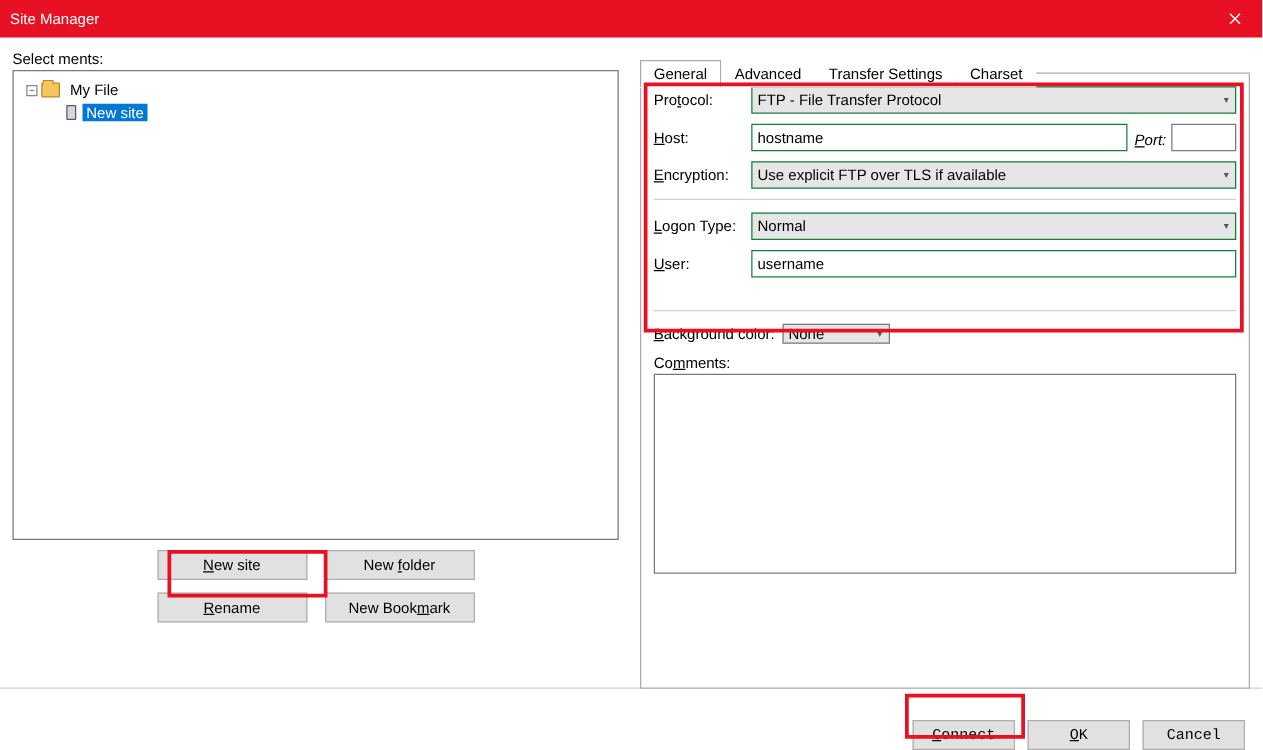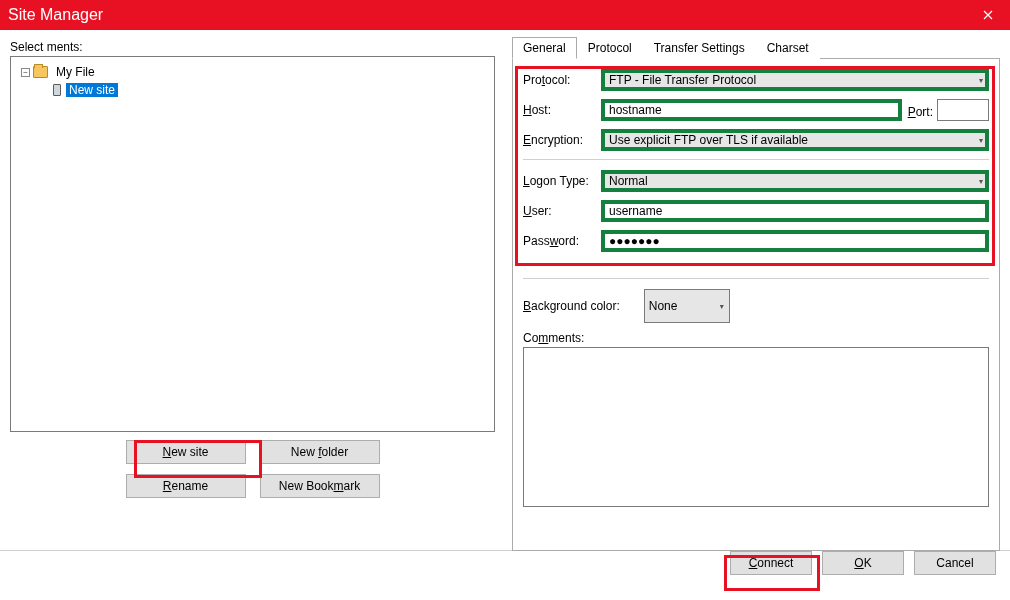--- a/index.html
+++ b/index.html
@@ -16,21 +16,21 @@
   }
   .titlebar {
     background: #e81123;
     color: #fff;
     height: 30px;
     display: flex;
     align-items: center;
     justify-content: space-between;
     padding: 0 0 0 8px;
   }
-  .titlebar .title { font-size: 16px; }
+  .titlebar .title { font-size: 12px; }
   .titlebar .close-btn {
     width: 45px; height: 30px;
     display: flex; align-items: center; justify-content: center;
     font-size: 14px;
     cursor: pointer;
     color: #fff;
   }
   .main {
     display: flex;
     height: 520px;
@@ -121,21 +121,21 @@
     position: relative;
     z-index: 2;
   }
   .tab {
     padding: 3px 10px 3px 10px;
     border: 1px solid transparent;
     border-bottom: none;
     cursor: pointer;
     background: #fff;
     position: relative;
-    top: 1px;
+    top: 12px;
     font-size: 12px;
   }
   .tab.active {
     border-color: #ababab;
     background: #fff;
     border-bottom: 1px solid #fff;
   }
   .form {
     border: 1px solid #ababab;
     border-top: none;
@@ -149,21 +149,21 @@
     display: flex;
     align-items: center;
     margin-bottom: 8px;
   }
   .row-label {
     width: 78px;
   }
   .row-input, .row-select {
     flex: 1;
     height: 22px;
-    border: 4px solid #15803d;
+    border: 1px solid #15803d;
     background: #fff;
     font: inherit;
     padding: 0 4px;
   }
   .row-select {
     background: #e6e6e6;
     appearance: none;
     position: relative;
   }
   .select-wrap {
@@ -172,35 +172,35 @@
   }
   .select-wrap .row-select { width: 100%; }
   .select-caret {
     position: absolute;
     right: 6px; top: 50%;
     transform: translateY(-50%);
     pointer-events: none;
     font-size: 8px;
     color: #555;
   }
-  .port-label { margin: 4px 4px 0 6px; }
+  .port-label { margin: 4px 4px 0 6px; font-style: italic; }
   .port-input {
     width: 52px; height: 22px;
     border: 1px solid #7a7a7a;
     background: #fff;
     font: inherit;
     padding: 0 4px;
   }
   .sep {
     border: none;
     border-top: 1px solid #d0d0d0;
     margin: 4px 0 10px 0;
   }
   .bg-select {
-    width: 86px; height: 34px;
+    width: 86px; height: 16px;
     border: 1px solid #7a7a7a;
     background: #e6e6e6;
     font: inherit;
     padding: 0 4px;
     appearance: none;
   }
   .bg-wrap { position: relative; display: inline-block; }
   .bg-wrap .select-caret { right: 6px; }
   .comments-box {
     width: 100%;
@@ -209,24 +209,25 @@
     background: #fff;
     resize: none;
     font: inherit;
     padding: 2px;
     overflow-y: scroll;
   }
   .bottom-bar {
     border-top: 1px solid #d0d0d0;
     height: 50px;
     display: flex;
-    align-items: flex-start;
+    align-items: flex-end;
     justify-content: flex-end;
     gap: 10px;
     padding-right: 14px;
+    font-family: Liberation Mono, monospace;
   }
   
   .hl {
     position: absolute;
     border: 3px solid #e81123;
     pointer-events: none;
     z-index: 50;
   }
   .hl1 { left: 134px; top: 440px; width: 128px; height: 38px; }
   .hl2 { left: 515px; top: 66px; width: 480px; height: 200px; }
@@ -271,21 +272,21 @@
         </button>
       <button class="btn">
           <span>New Book<span class="u">m</span>ark</span>
         </button>
     </div>
   </div>
 
   <div class="right">
     <div class="tabs">
       <div class="tab active">General</div>
-      <div class="tab">Protocol</div>
+      <div class="tab">Advanced</div>
       <div class="tab">Transfer Settings</div>
       <div class="tab">Charset</div>
     </div>
     <div class="form">
 
       <div class="row">
         <span class="row-label">Pro<span class="u">t</span>ocol:</span>
         <div class="select-wrap">
           <input class="row-select" readonly="" value="FTP - File Transfer Protocol" style="">
           <span class="select-caret">▾</span>
@@ -315,29 +316,25 @@
           <input class="row-select" readonly="" value="Normal" style="">
           <span class="select-caret">▾</span>
         </div>
       </div>
 
       <div class="row">
         <span class="row-label"><span class="u">U</span>ser:</span>
         <input class="row-input" value="username" style="">
       </div>
 
-      <div class="row">
-        <span class="row-label">Pass<span class="u">w</span>ord:</span>
-        <input class="row-input" value="●●●●●●●" style="">
-      </div>
 
       <hr class="sep" style="margin-top:26px">
 
       <div class="row">
-        <span style="margin-right:24px"><span class="u">B</span>ackground color:</span>
+        <span style="margin-right:6px"><span class="u">B</span>ackground color:</span>
         <span class="bg-wrap">
           <input class="bg-select" readonly="" value="None" style="">
           <span class="select-caret">▾</span>
         </span>
       </div>
 
       <div style="margin-bottom:2px">Co<span class="u">m</span>ments:</div>
       <textarea class="comments-box" style=""></textarea>
 
     </div>

